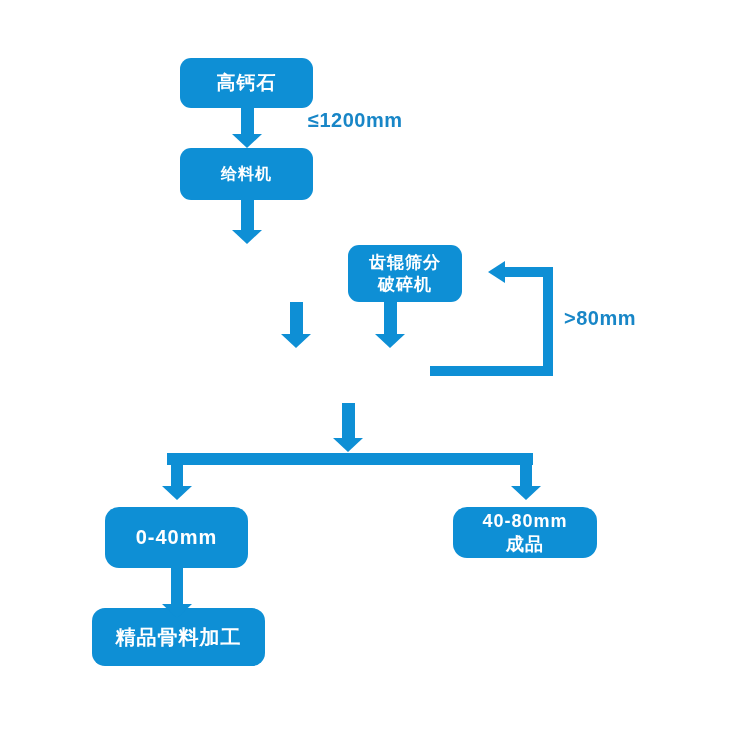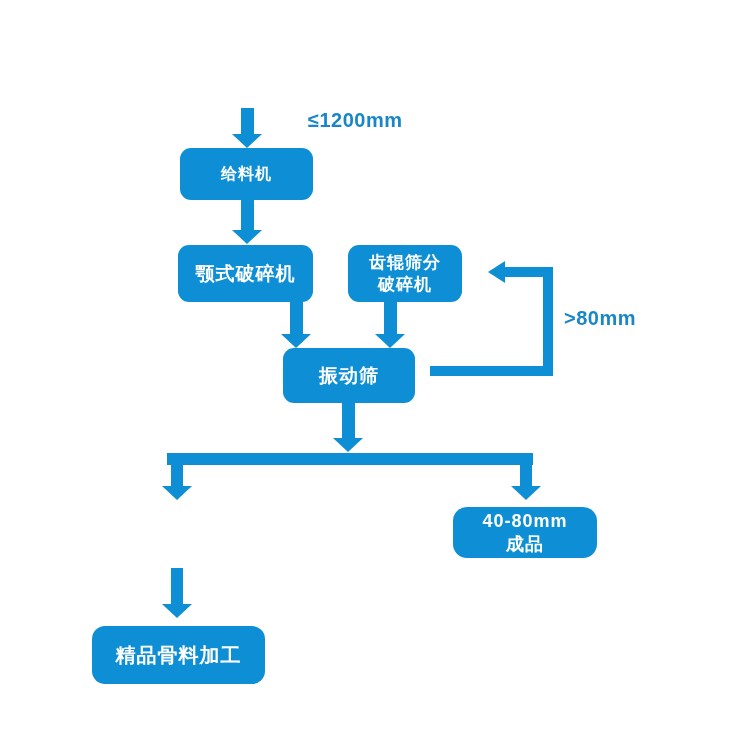--- a/index.html
+++ b/index.html
@@ -33,21 +33,21 @@
     white-space:pre-line;
     line-height:1.25;
   }
   #n-stone   {left:180px; top:58px;  width:133px; height:50px; font-size:19px;}
   #n-feeder  {left:180px; top:148px; width:133px; height:52px; font-size:16px;}
   #n-jaw     {left:178px; top:245px; width:135px; height:57px; font-size:19px;}
   #n-roller  {left:348px; top:245px; width:114px; height:57px; font-size:17px;}
   #n-screen  {left:283px; top:348px; width:132px; height:55px; font-size:19px;}
   #n-s040    {left:105px; top:507px; width:143px; height:61px; font-size:20px; border-radius:14px;}
   #n-s4080   {left:453px; top:507px; width:144px; height:51px; font-size:18px; border-radius:14px;}
-  #n-fine    {left:92px;  top:626px; width:173px; height:58px; font-size:20px; border-radius:13px;}
+  #n-fine    {left:92px;  top:608px; width:173px; height:58px; font-size:20px; border-radius:13px;}
 
   
   .edge-label{
     position:absolute;
     color:var(--label);
     font-weight:700;
     font-size:20px;
     letter-spacing:0.5px;
   }
   #lbl-feed   {left:272px; top:109px;margin-left:36px;}
@@ -97,25 +97,25 @@
   #loop-bottom{left:430px; top:366px; width:123px; height:10px;}
   #loop-right {left:543px; top:267px; width:10px;  height:109px;}
   #loop-top   {left:504px; top:267px; width:49px;  height:10px;}
   #loop-head  {left:488px; top:261px;}
 </style>
 </head>
 <body>
 
 <div class="canvas">
 
+  <div class="node" id="n-stone">高钙石</div>
   <div class="node" id="n-feeder">给料机</div>
-  <div class="node" id="n-jaw">颚式破碎机</div>
   <div class="node" id="n-roller">齿辊筛分
 破碎机</div>
-  <div class="node" id="n-screen">振动筛</div>
+  <div class="node" id="n-s040">0-40mm</div>
   <div class="node" id="n-s4080">40-80mm
 成品</div>
   <div class="node" id="n-fine">精品骨料加工</div>
 
   <div class="edge-label" id="lbl-feed">≤1200mm</div>
   <div class="edge-label" id="lbl-return">&gt;80mm</div>
 
   <div class="seg" id="a1-shaft"></div>
   <div class="head-down" id="a1-head"></div>
 

